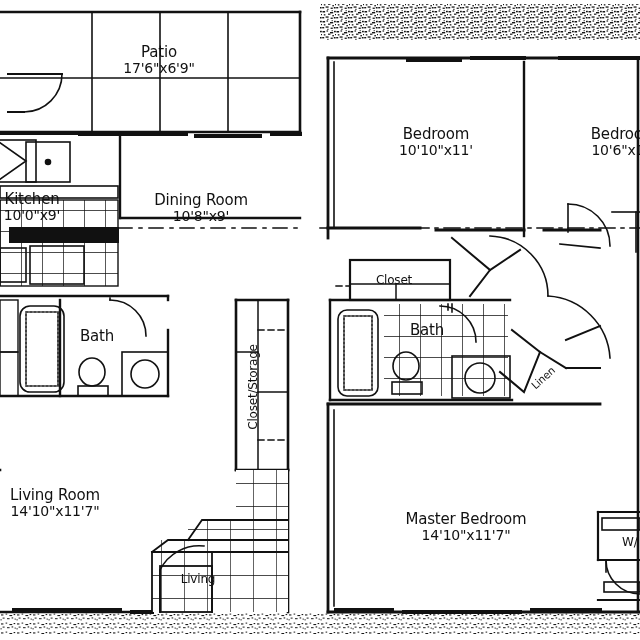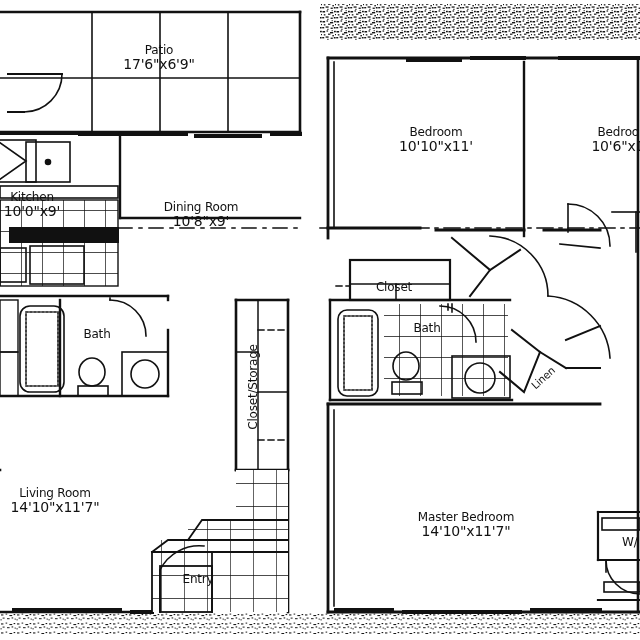--- a/index.html
+++ b/index.html
@@ -25,21 +25,21 @@
   }
   .lbl {
     position: absolute;
     color: #111111;
     font-family: "DejaVu Sans", sans-serif;
     white-space: nowrap;
     line-height: 1.12;
     text-align: center;
     letter-spacing: -0.2px;
   }
-  .lbl .rm { display: block; font-size: 12px; }
+  .lbl .rm { display: block; font-size: 15px; }
   .lbl .dim { display: block; font-size: 14px; }
   .lbl.sm .rm { font-size: 12px; }
   .lbl.xs .rm { font-size: 10.5px; }
   .rot90 { transform: rotate(-90deg); transform-origin: left top; }
   .rot45 { transform: rotate(-42deg); transform-origin: left top; }
 </style>
 </head>
 <body>
 
 <div id="plan">
@@ -339,53 +339,53 @@
   <div class="lbl" style="left:104px; top:44px; width:110px;">
     <span class="rm">Patio</span>
     <span class="dim">17'6"x6'9"</span>
   </div>
 
   <div class="lbl" style="left:-16px; top:191px; width:96px;">
     <span class="rm">Kitchen</span>
     <span class="dim">10'0"x9'</span>
   </div>
 
-  <div class="lbl" style="left:136px; top:201px; width:130px;">
+  <div class="lbl" style="left:136px; top:192px; width:130px;">
     <span class="rm">Dining Room</span>
     <span class="dim">10'8"x9'</span>
   </div>
 
   <div class="lbl" style="left:74px; top:328px; width:46px;">
     <span class="rm">Bath</span>
   </div>
 
   <div class="lbl" style="left:-18px; top:487px; width:146px;">
     <span class="rm">Living Room</span>
     <span class="dim">14'10"x11'7"</span>
   </div>
 
   <div class="lbl sm rot90" style="left:247px; top:446px; width:118px;">
     <span class="rm">Closet/Storage</span>
   </div>
 
   <div class="lbl sm" style="left:174px; top:573px; width:48px;">
-    <span class="rm">Entry</span>
+    <span class="rm">Living</span>
   </div>
 
   <div class="lbl" style="left:382px; top:126px; width:108px;">
     <span class="rm">Bedroom</span>
     <span class="dim">10'10"x11'</span>
   </div>
 
   <div class="lbl" style="left:570px; top:126px; width:108px;">
     <span class="rm">Bedroom</span>
     <span class="dim">10'6"x10'</span>
   </div>
 
-  <div class="lbl sm" style="left:364px; top:281px; width:60px;">
+  <div class="lbl sm" style="left:364px; top:274px; width:60px;">
     <span class="rm">Closet</span>
   </div>
 
   <div class="lbl" style="left:404px; top:322px; width:46px;">
     <span class="rm">Bath</span>
   </div>
 
   <div class="lbl xs rot45" style="left:524px; top:388px; width:42px;">
     <span class="rm">Linen</span>
   </div>

